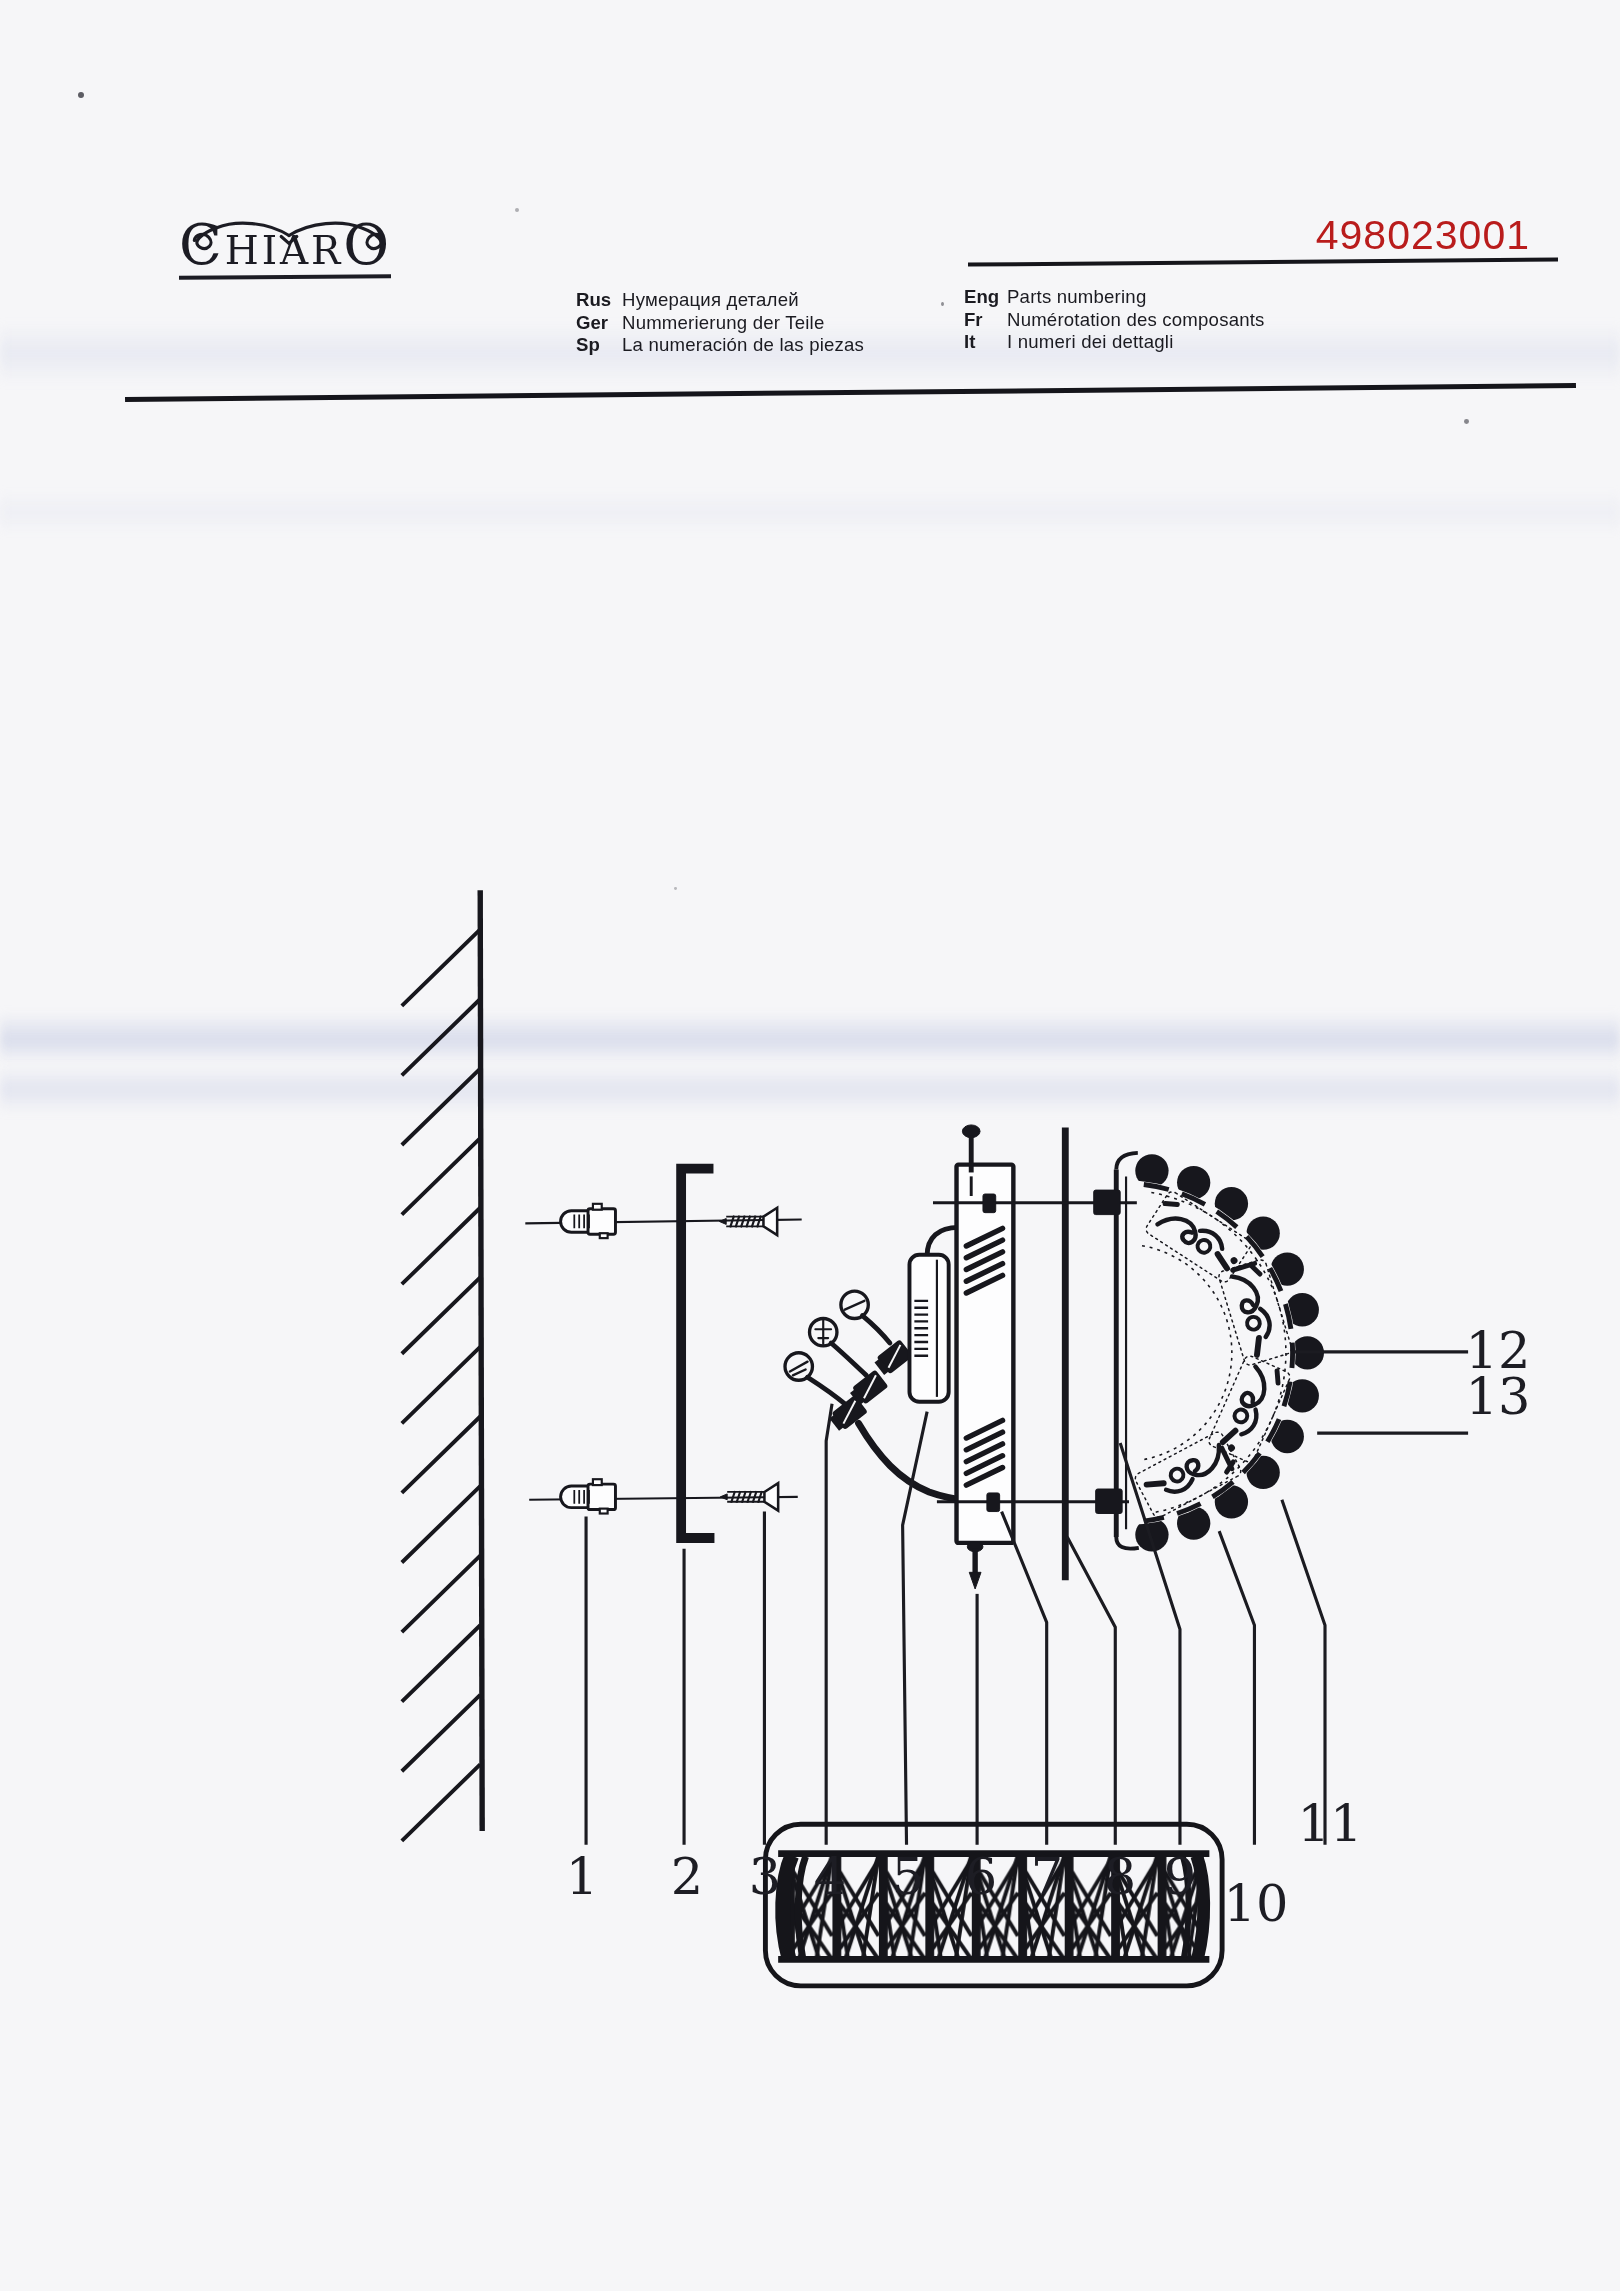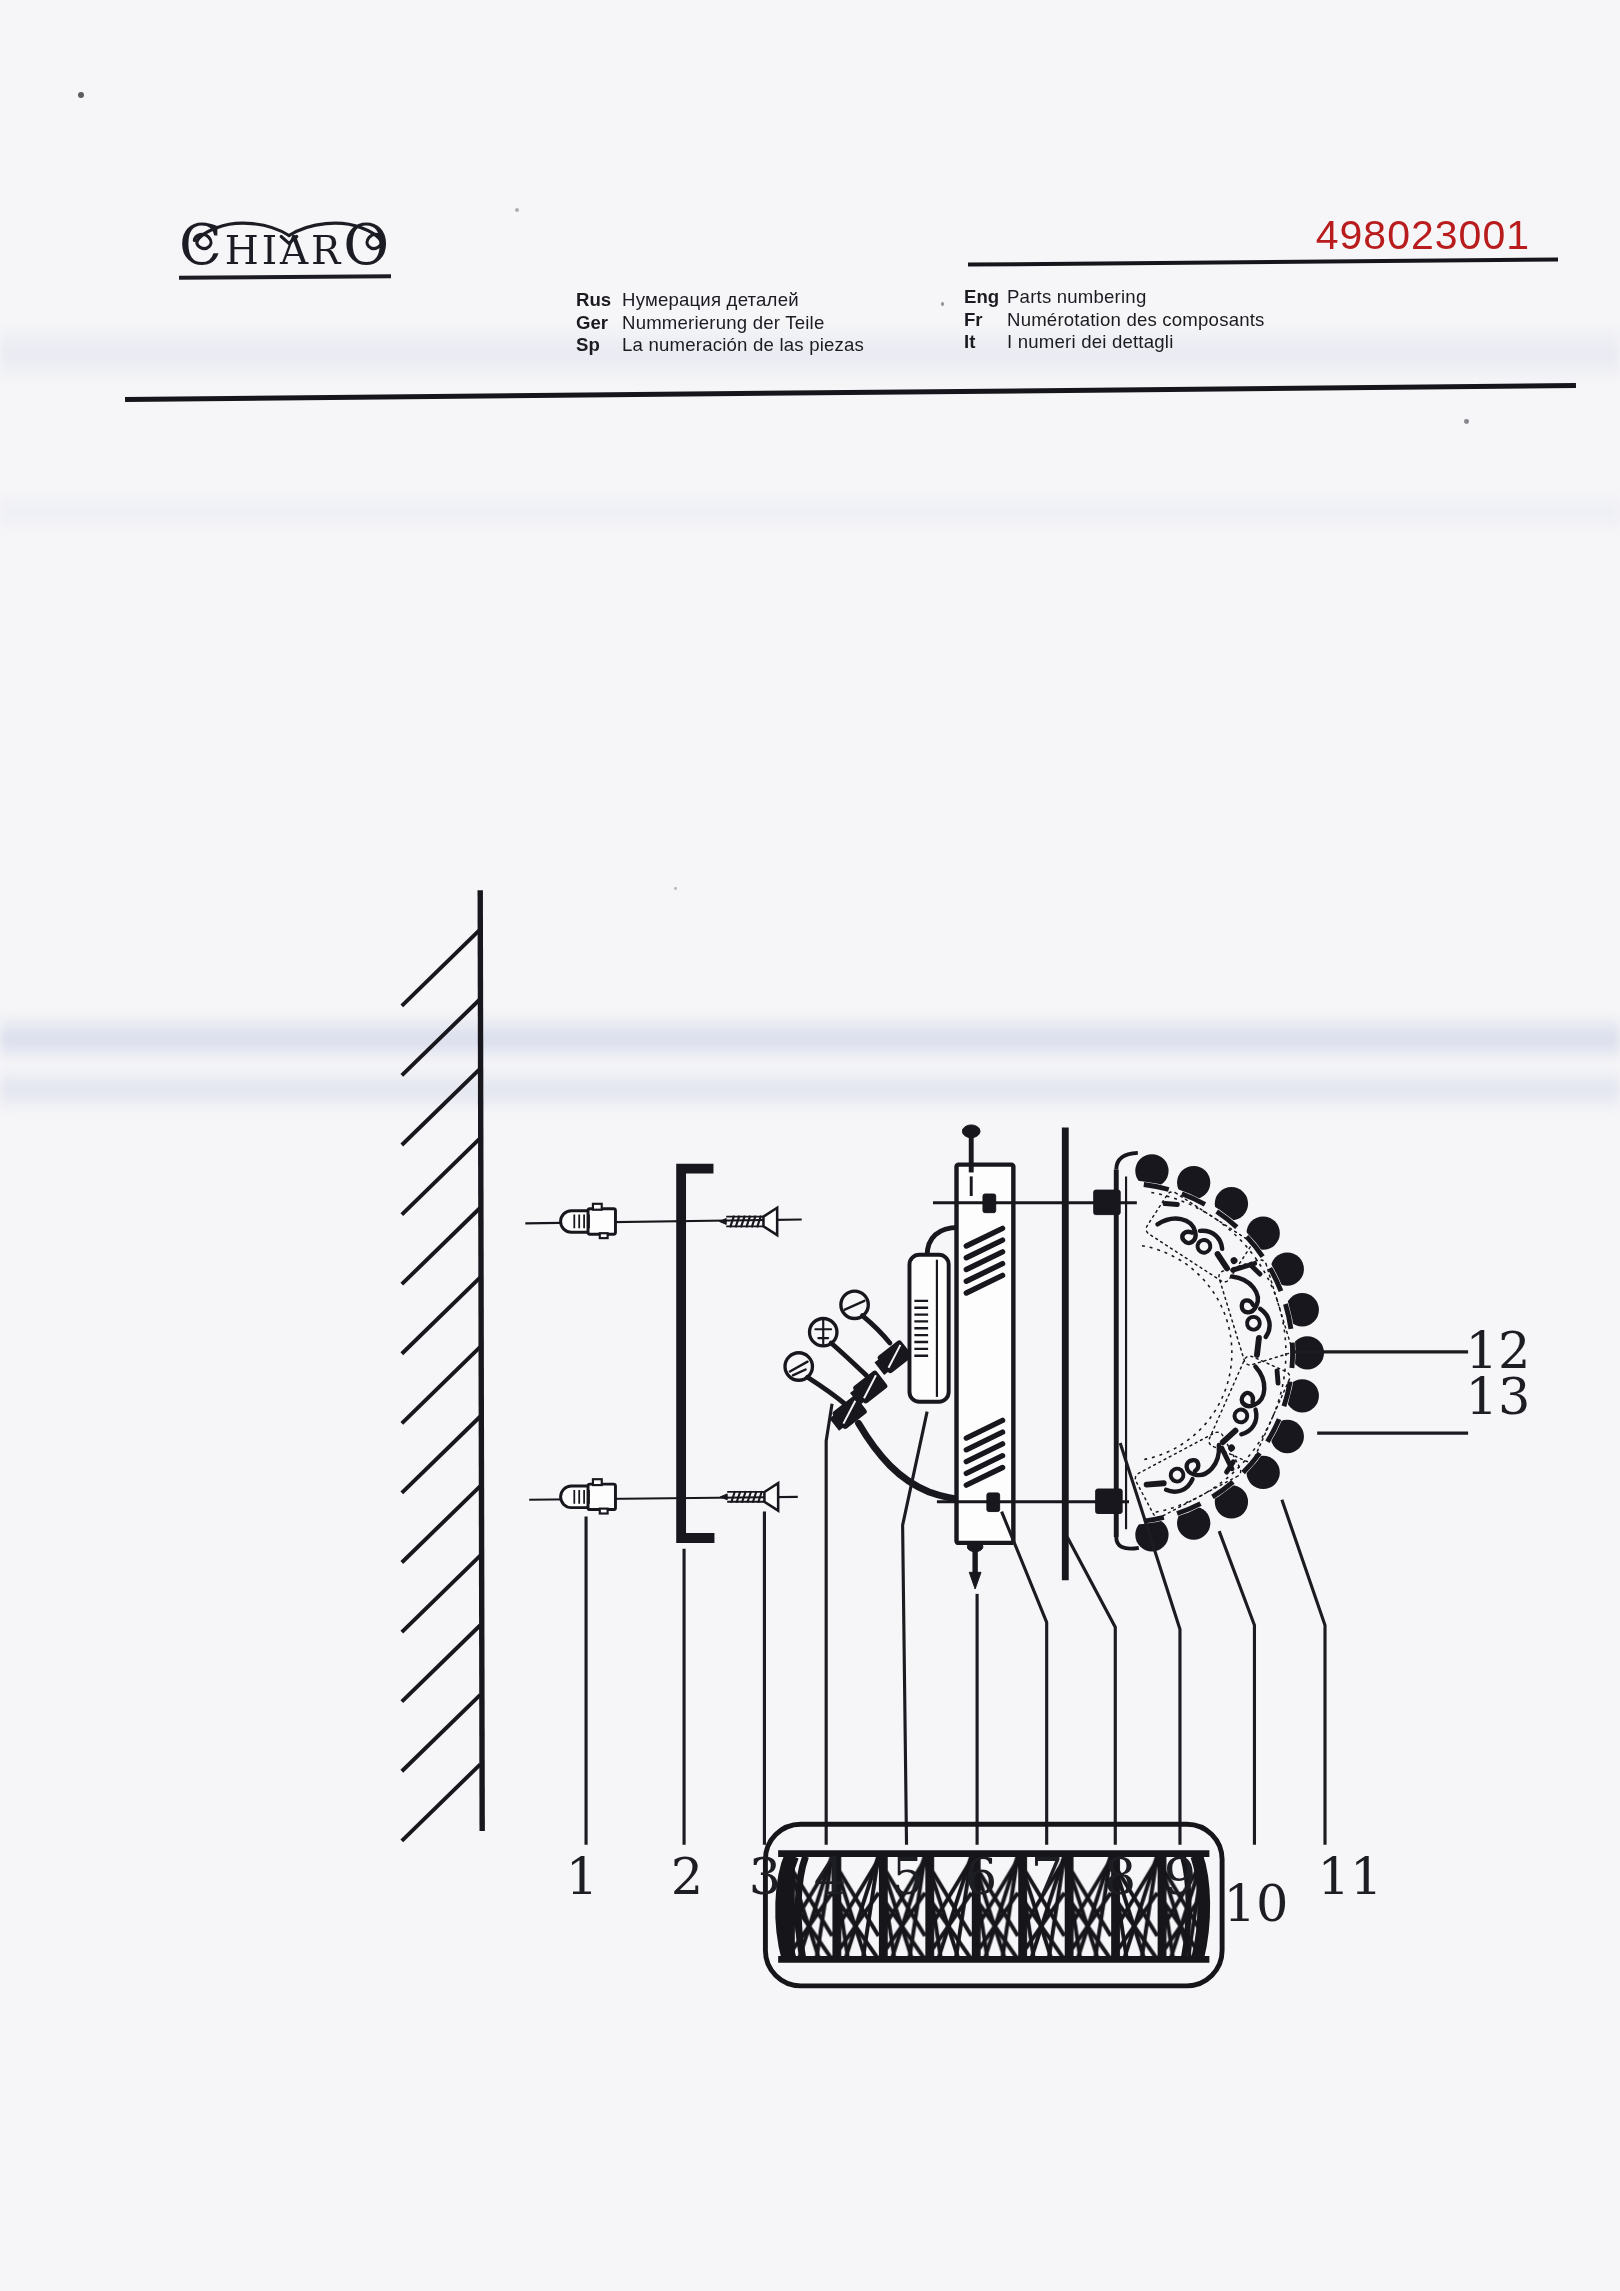--- a/index.html
+++ b/index.html
@@ -283,18 +283,18 @@
   <div class="pnum" style="left:582px;top:1851px;">1</div>
   <div class="pnum" style="left:687px;top:1851px;">2</div>
   <div class="pnum" style="left:765px;top:1851px;">3</div>
   <div class="pnum" style="left:830px;top:1851px;">4</div>
   <div class="pnum" style="left:908px;top:1851px;">5</div>
   <div class="pnum" style="left:981px;top:1851px;">6</div>
   <div class="pnum" style="left:1047px;top:1851px;">7</div>
   <div class="pnum" style="left:1120px;top:1851px;">8</div>
   <div class="pnum" style="left:1180px;top:1851px;">9</div>
   <div class="pnum" style="left:1256px;top:1851px;margin-top:27px;">10</div>
-  <div class="pnum" style="left:1330px;top:1851px;margin-left:20px;">11</div>
+  <div class="pnum" style="left:1330px;top:1798px;">11</div>
   <div class="pnum" style="left:1498px;top:1325px;text-align:center;">12</div>
   <div class="pnum" style="left:1498px;top:1328px;margin-top:43px;">13</div>
 
 </div>
 
 
 </body></html>

